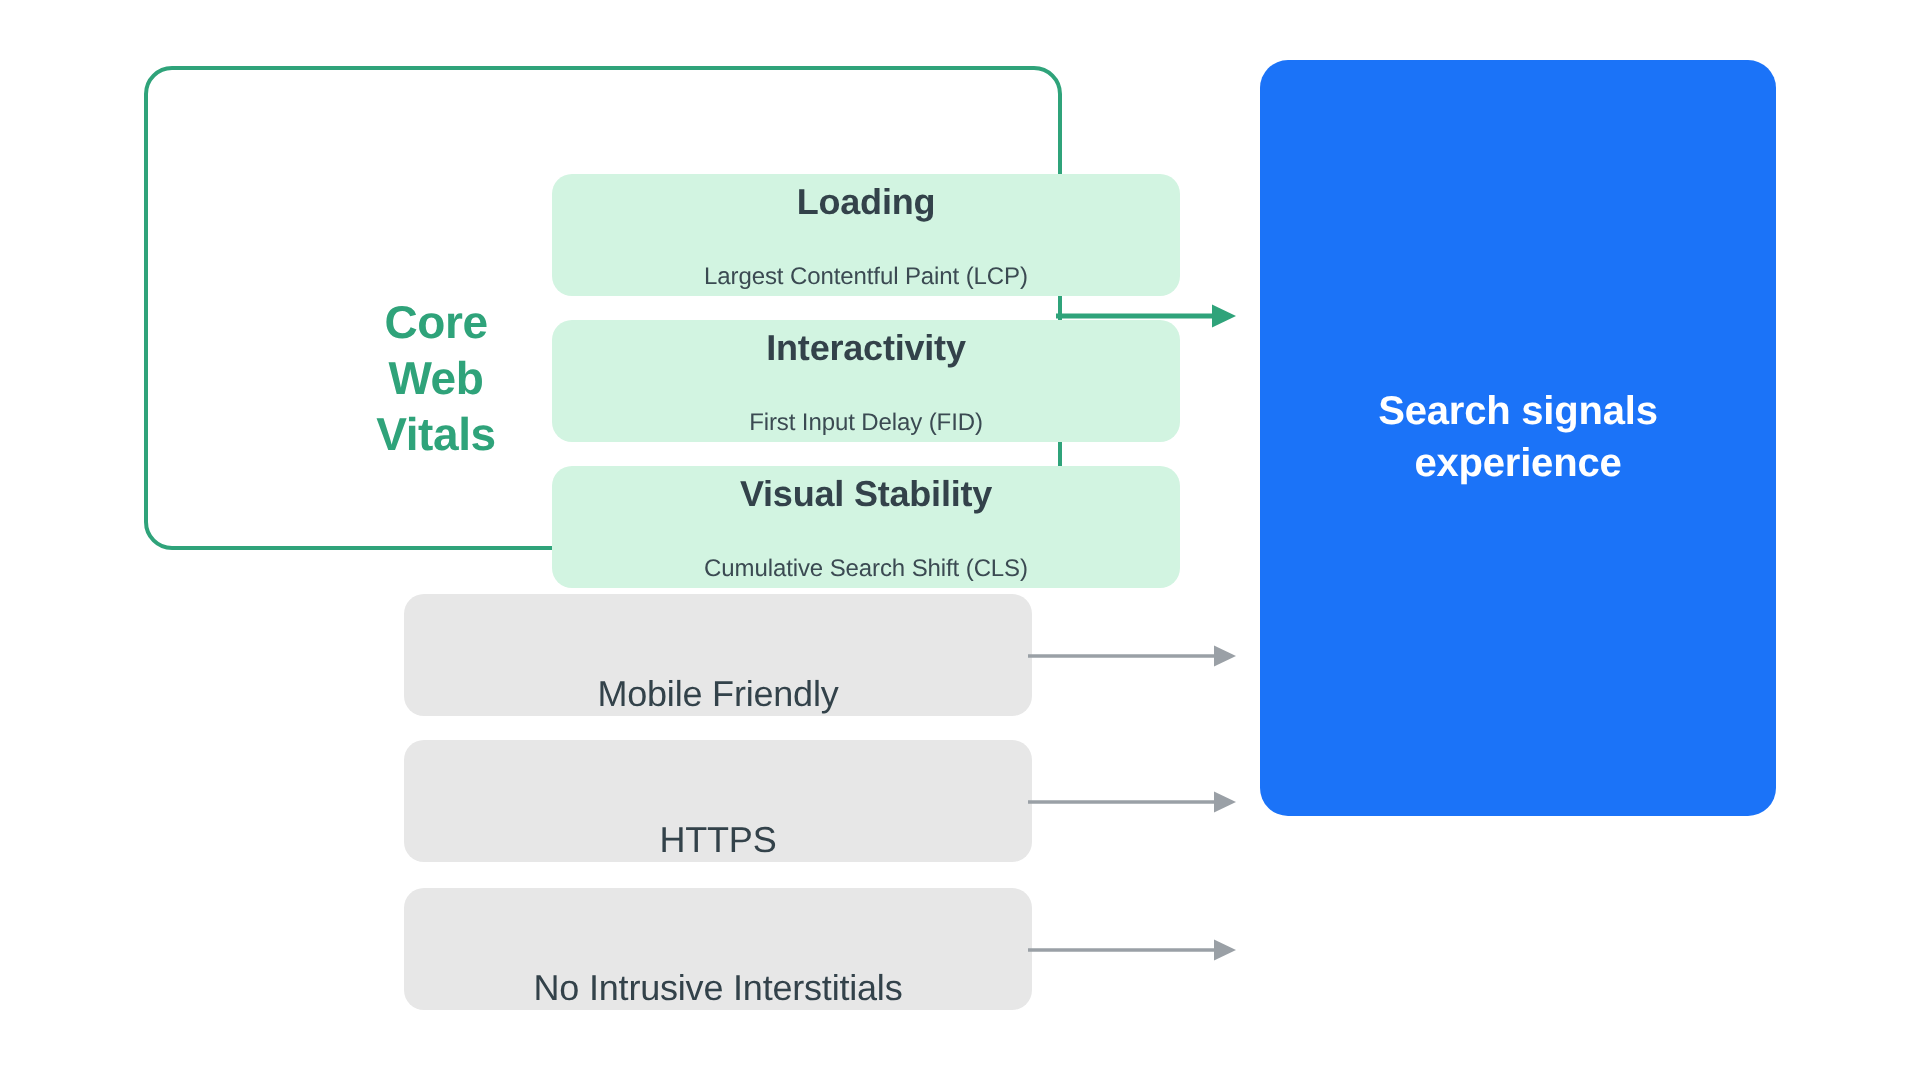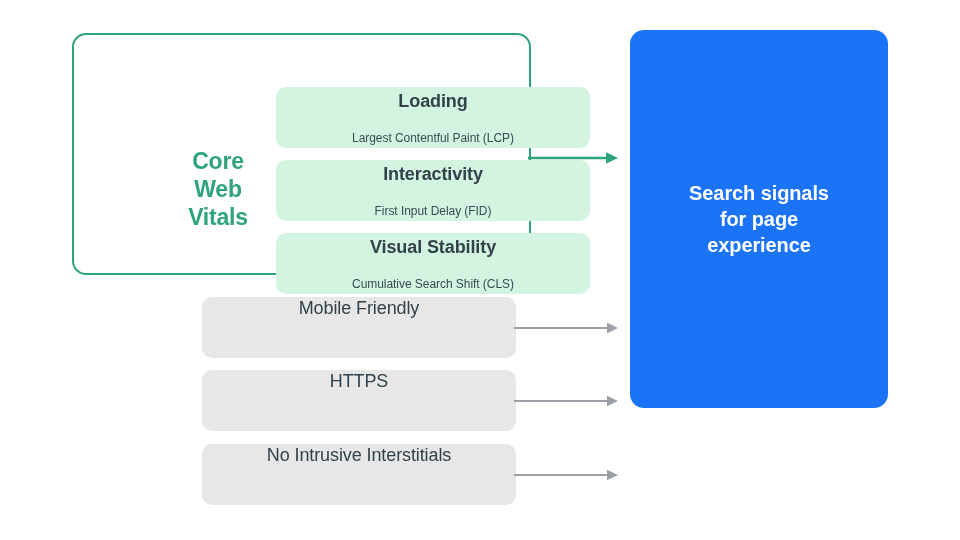--- a/index.html
+++ b/index.html
@@ -86,21 +86,21 @@
 
   
   .signal-card {
     position: absolute;
     left: 202px;
     width: 314px;
     height: 61px;
     background: #E7E7E7;
     border-radius: 10px;
     display: flex;
-    align-items: flex-start;
+    align-items: flex-end;
     justify-content: center;
   }
   .signal-card.s0 { top: 297px; }
   .signal-card.s1 { top: 370px; }
   .signal-card.s2 { top: 444px; }
 
   .signal-title {
     color: #33424A;
     font-size: 18px;
     font-weight: normal;
@@ -195,18 +195,17 @@
   </svg>
 
   <svg class="arrow-svg" style="left:514px; top:465px;" width="110" height="20" viewBox="0 0 110 20">
     <line x1="0" y1="10" x2="95" y2="10" stroke="#9AA0A6" stroke-width="1.8"></line>
     <polygon points="93,4.8 104,10 93,15.2" fill="#9AA0A6"></polygon>
   </svg>
 
   <div class="result-panel">
     <div class="result-text">
       <span>Search signals</span>
-      <span>for page</span>
       <span>experience</span>
     </div>
   </div>
 
 </div>
 
 </body></html>

